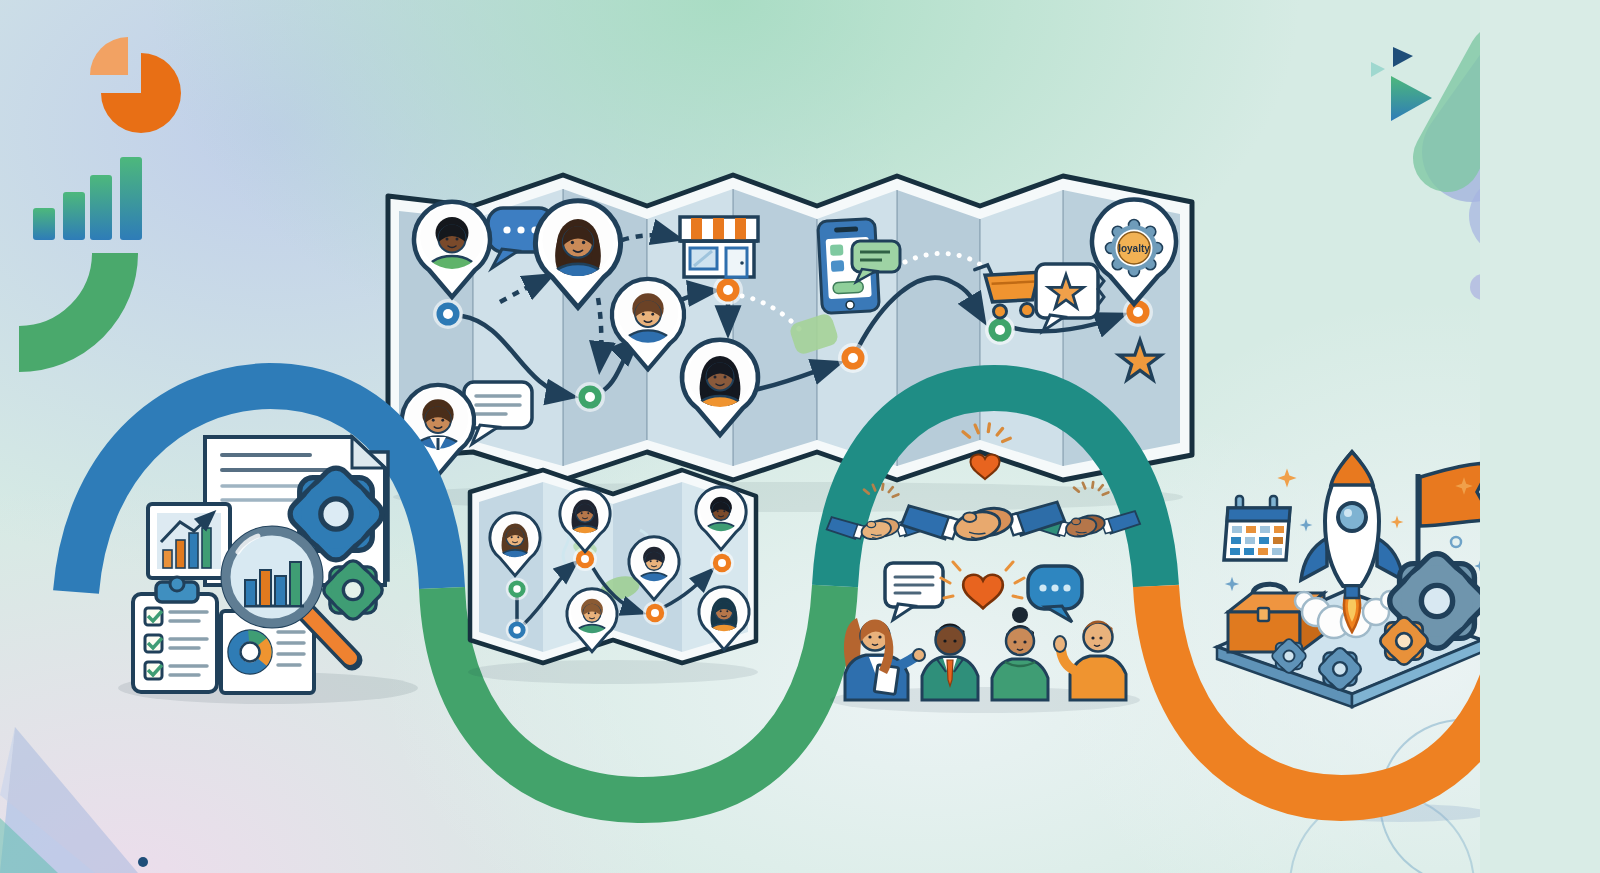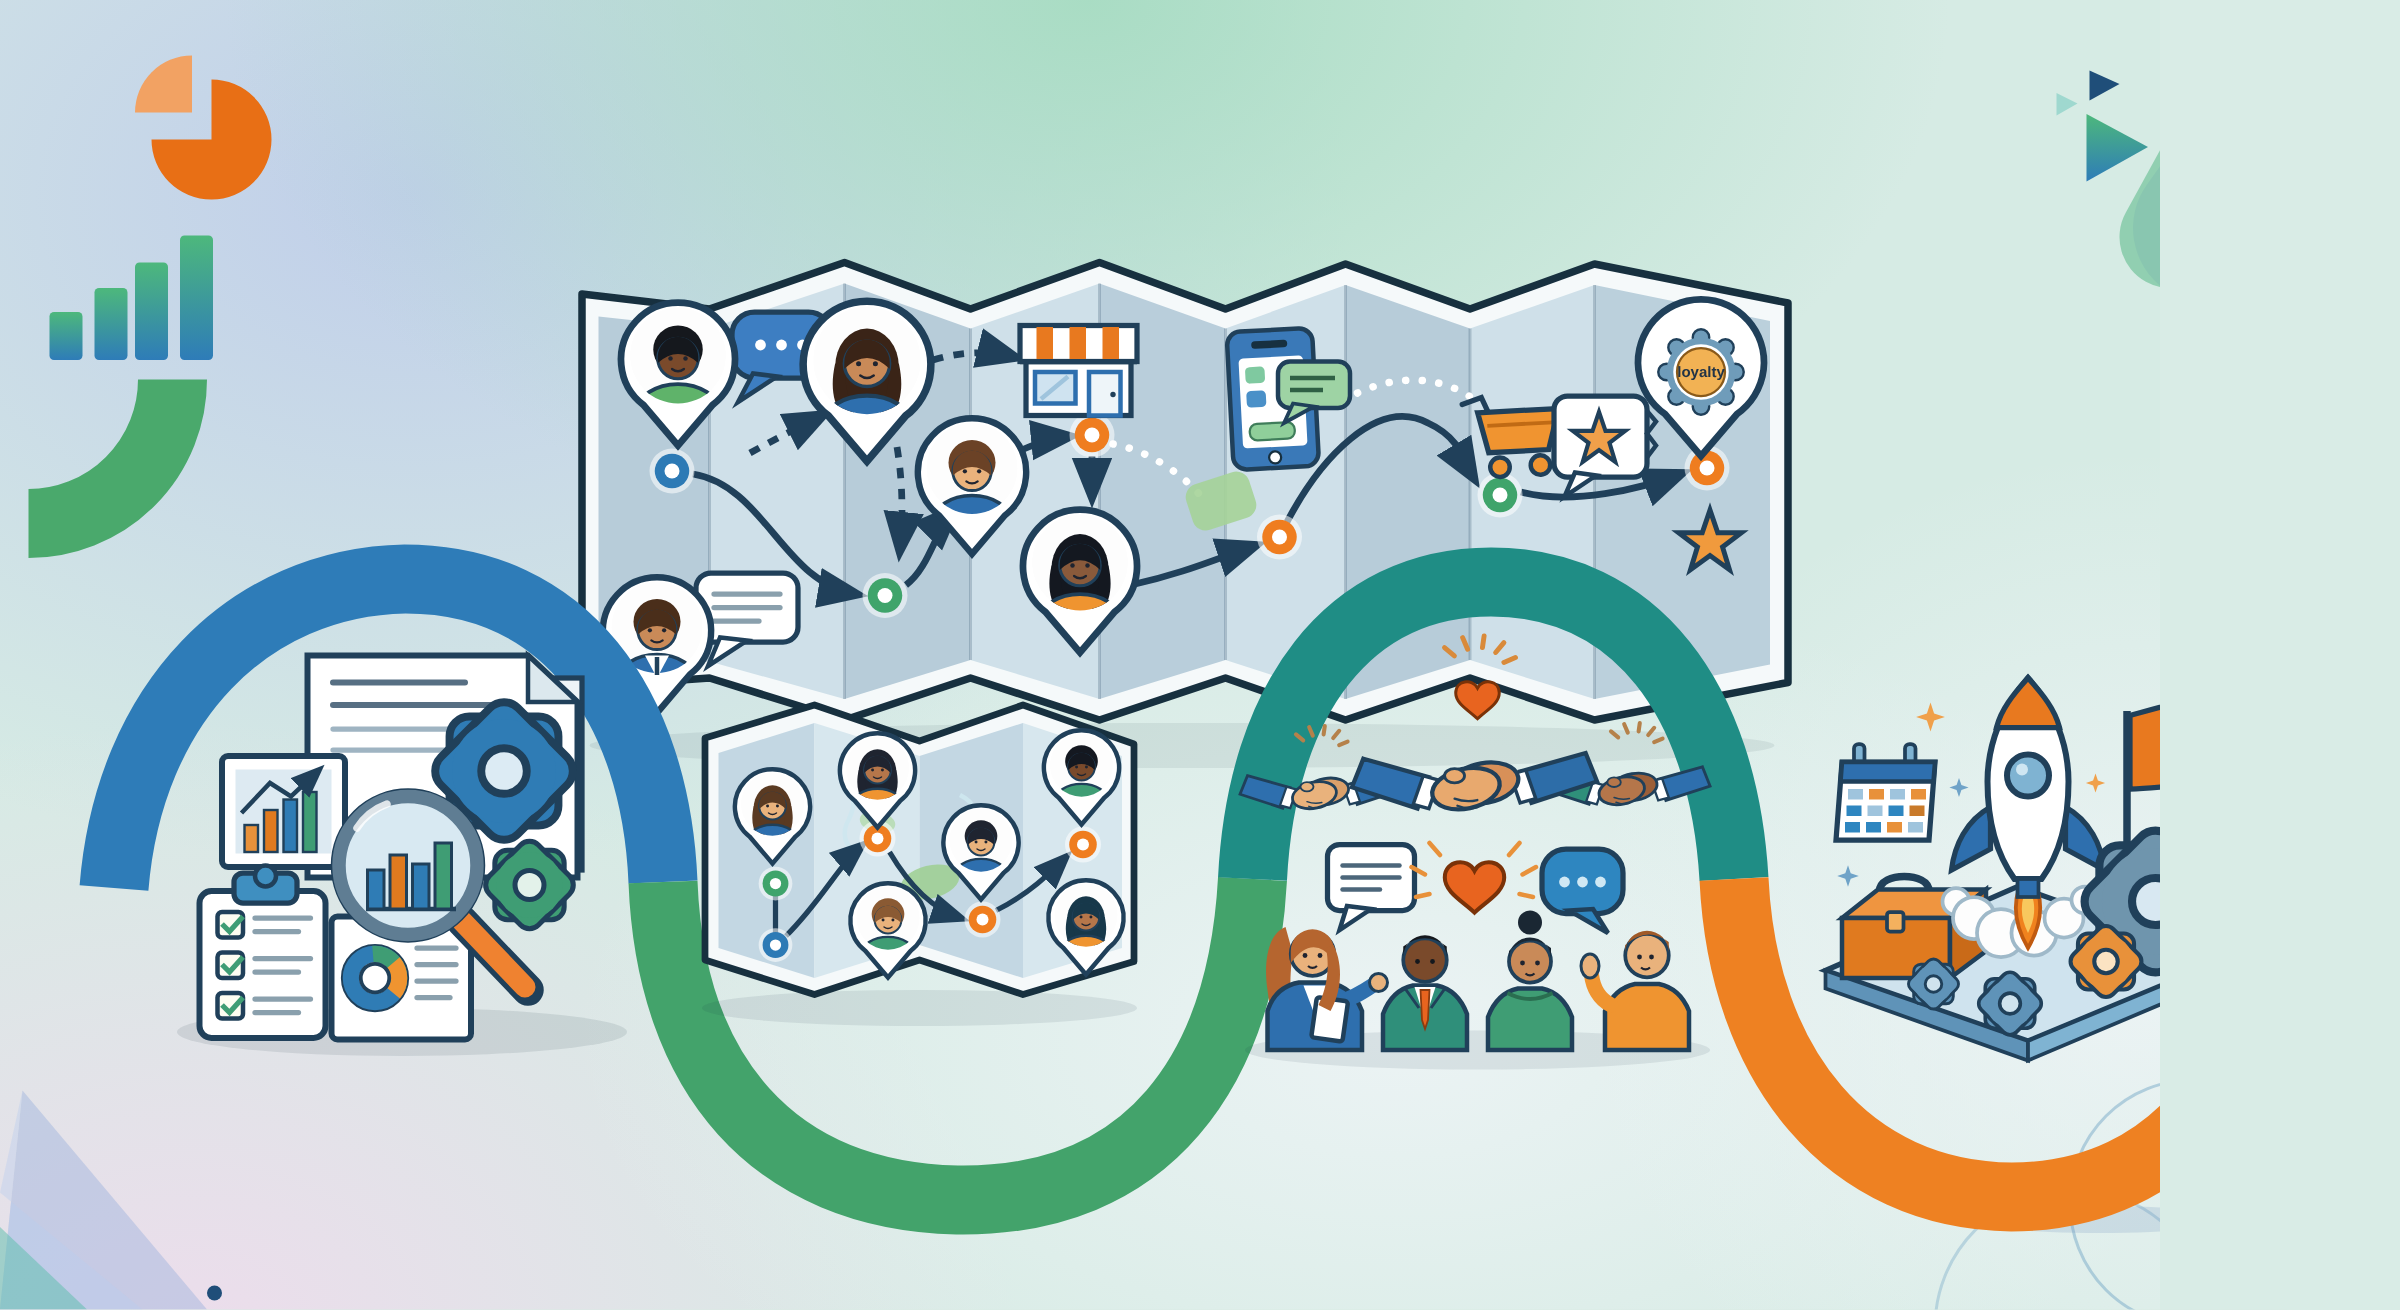--- a/index.html
+++ b/index.html
@@ -1,16 +1,16 @@
 <!DOCTYPE html>
 <html><head>
 <meta charset="utf-8">
 <style>
   html,body{margin:0;padding:0;background:#d9ece6;font-family:"DejaVu Sans","Liberation Sans",sans-serif;}
-  .stage{position:relative;width:1440px;height:873px;overflow:hidden;}
+  .stage{position:relative;width:1440px;height:873px;overflow:hidden;padding-left:40px;}
   svg{position:absolute;left:0;top:0;display:block;}
   text{font-family:"Liberation Sans","DejaVu Sans",sans-serif;}
 </style>
 </head>
 <body>
 
 <div class="stage">
 <svg width="1600" height="873" viewBox="0 0 1600 873">
 <defs>
   <marker id="ah" markerWidth="9" markerHeight="8" refX="5.5" refY="3" orient="auto">

